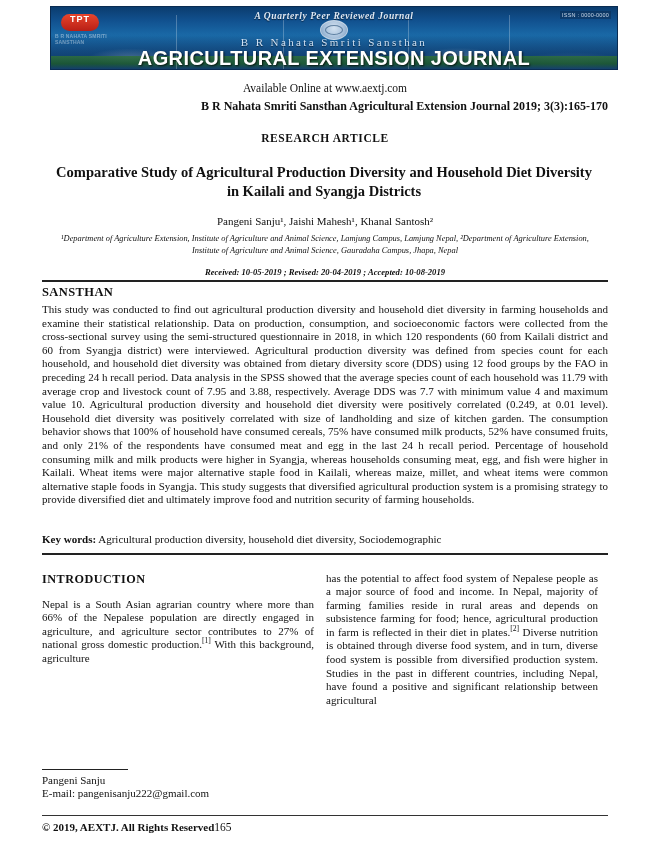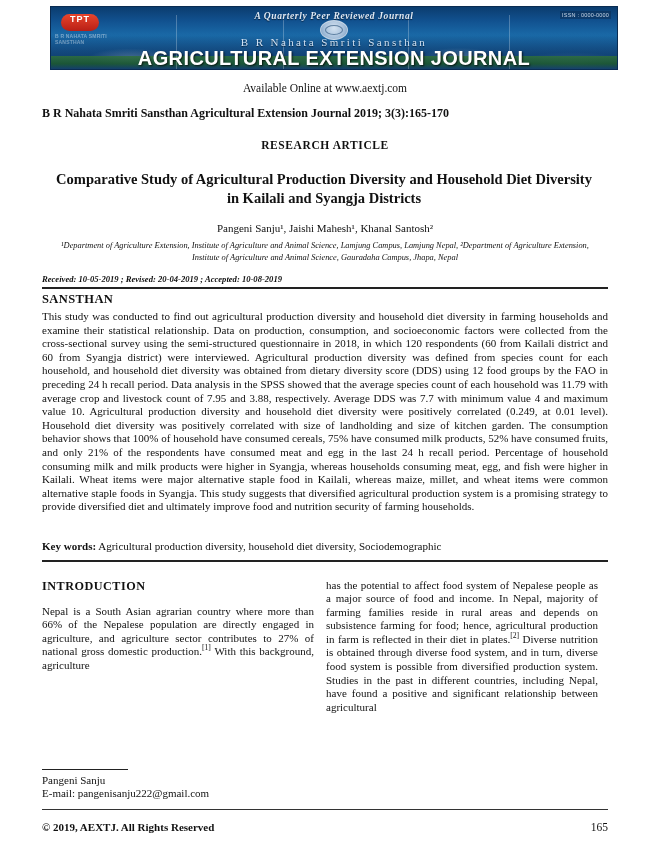--- a/index.html
+++ b/index.html
@@ -145,24 +145,24 @@
     text-shadow: 1px 1px 2px rgba(0,0,0,.75);
   }
 
   
   .avail {
     text-align: center;
     font-size: 11.5px;
     margin-top: 12px;
   }
   .cite {
-    text-align: left;
+    text-align: right;
     font-size: 12px;
     font-weight: bold;
-    margin-top: 12px;
+    margin-top: 5px;
   }
   .artype {
     text-align: center;
     font-size: 11.5px;
     font-weight: bold;
     letter-spacing: .6px;
     margin-top: 18px;
   }
   .title {
     text-align: center;
@@ -179,20 +179,21 @@
   .affil {
     text-align: center;
     font-size: 8.4px;
     font-style: italic;
     line-height: 11.5px;
     margin: 6px 8px 0 8px;
   }
   sup { font-size: 70%; vertical-align: super; line-height: 0; }
 
   .dates {
+    text-align: center;
     font-size: 8.6px;
     font-weight: bold;
     font-style: italic;
     margin-top: 11px;
   }
 
   
   .rule-top {
     border-top: 2px solid #222;
     margin-top: 3px;
@@ -253,24 +254,24 @@
   }
   .corr-line { font-size: 11px; line-height: 13.6px; }
   .corr-line.b { font-weight: bold; }
 
   
   .footer {
     position: absolute;
     left: 42px; right: 42px;
     bottom: 14px;
     display: flex;
-    justify-content: space-between;
+    justify-content: flex-start;
     align-items: baseline;
     border-top: 1px solid #333;
-    padding-top: 11px;
+    padding-top: 5px;
   }
   .footer .cr { font-size: 11px; font-weight: bold; }
   .footer .pg { font-size: 11.5px; }
 </style>
 </head>
 <body>
 
 <div class="page">
 
   <div class="banner">

